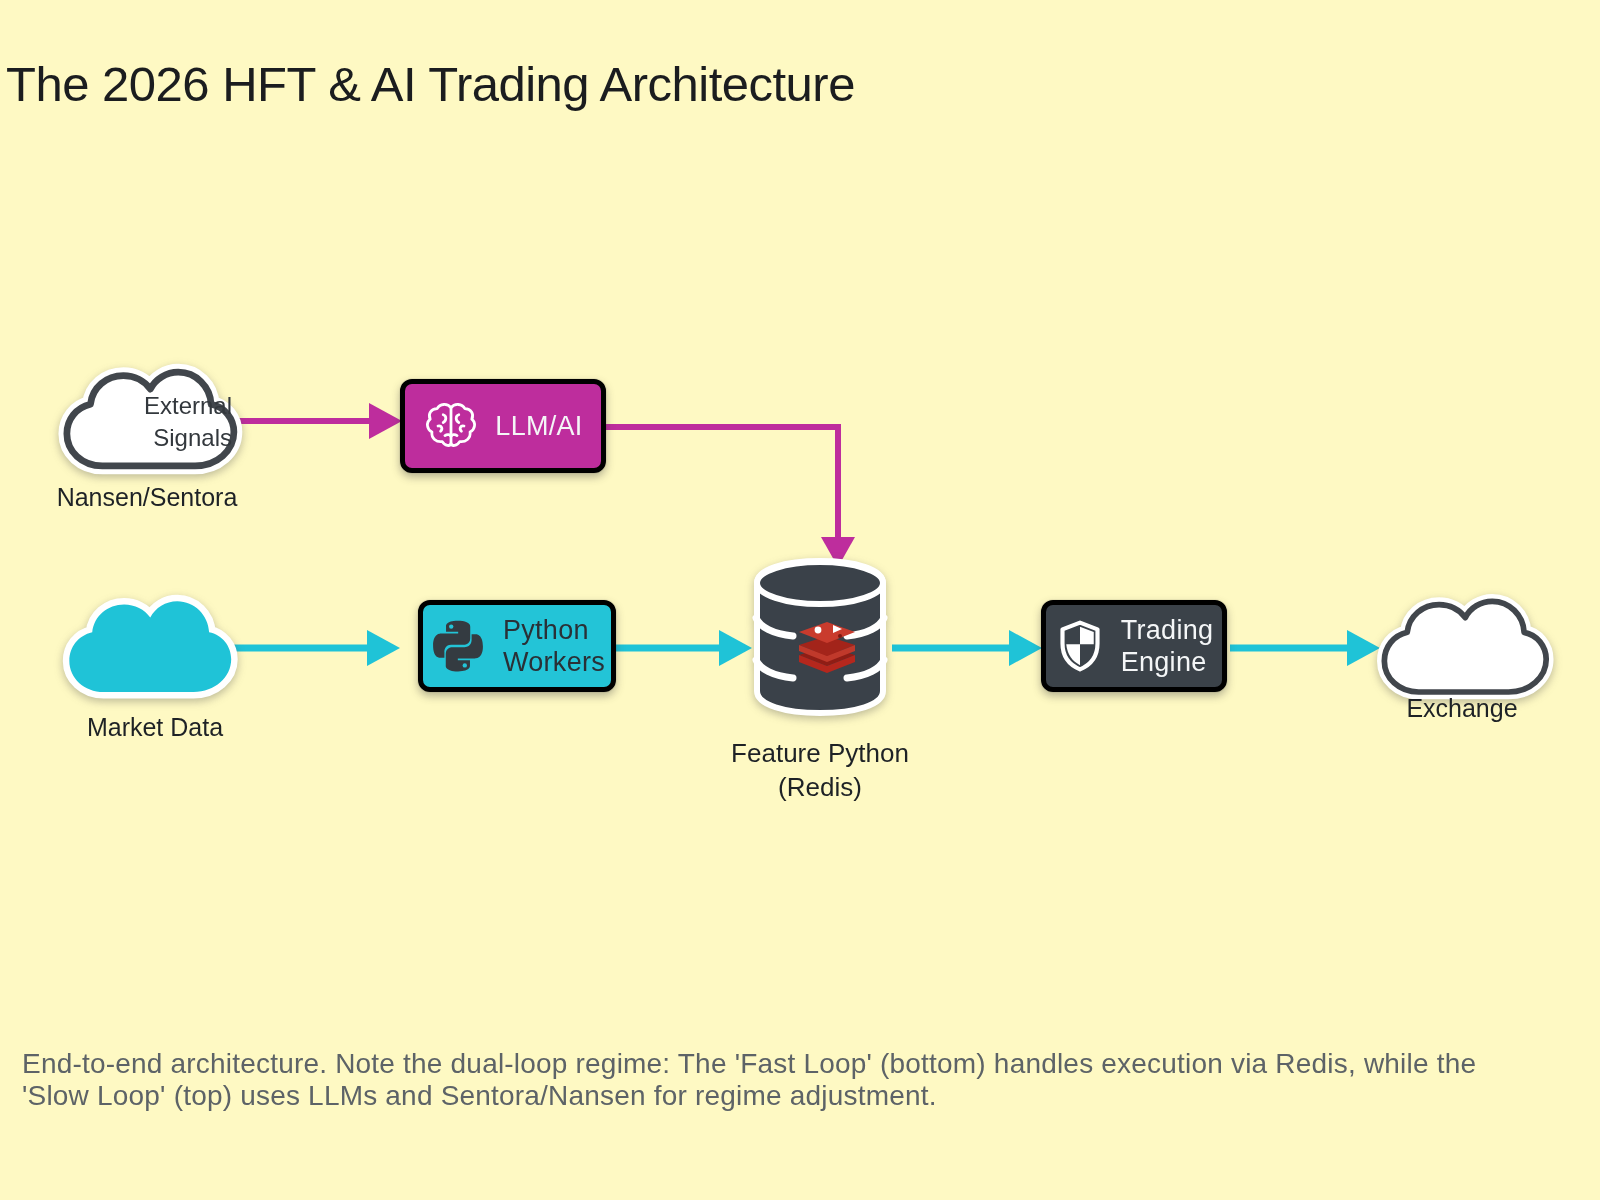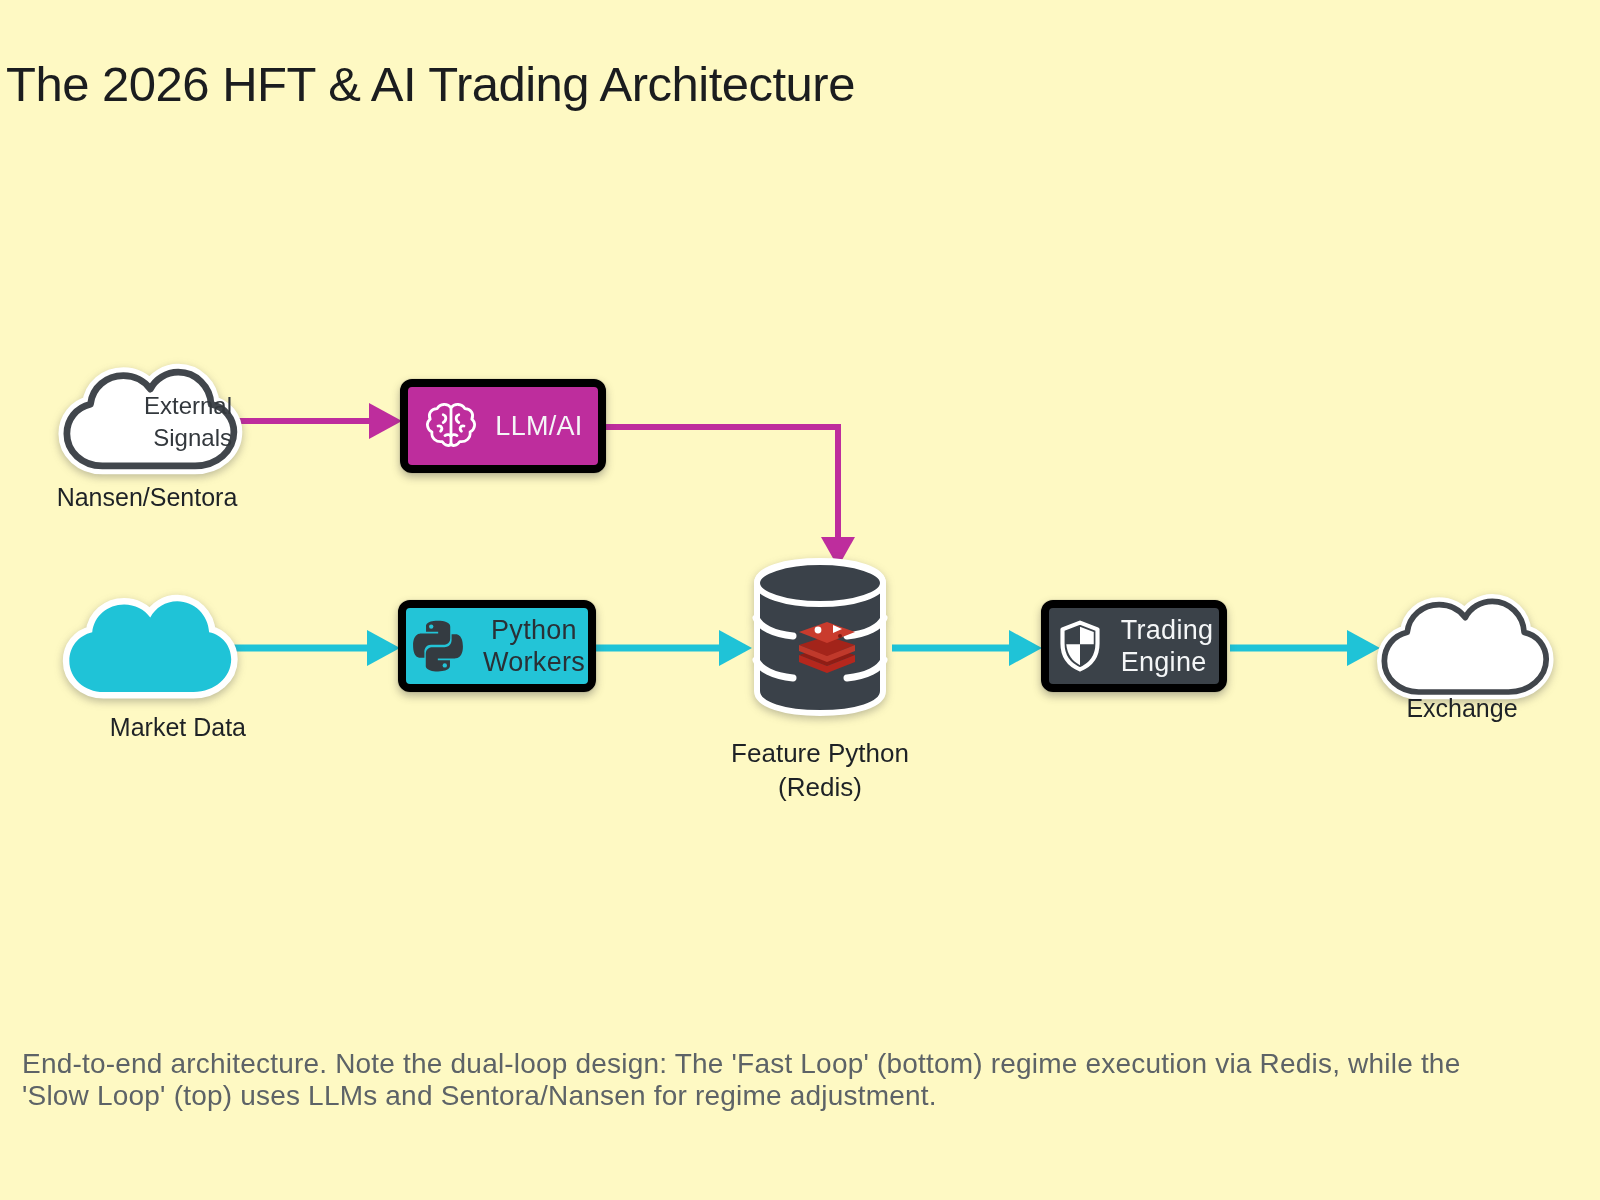--- a/index.html
+++ b/index.html
@@ -10,21 +10,21 @@
   .title{
     position:absolute;left:6px;top:56px;font-size:49px;font-weight:500;
     color:#1b1d1f;letter-spacing:-0.5px;white-space:nowrap;
   }
   
   #connectors{position:absolute;left:0;top:0;z-index:1;}
   
   .shape{position:absolute;z-index:2;filter:drop-shadow(0 3px 4px rgba(70,70,70,0.35));}
   
   .node-box{
-    position:absolute;z-index:2;border:8px solid #000000;border-radius:12px;
+    position:absolute;z-index:2;border:5px solid #000000;border-radius:12px;
     box-shadow:0 4px 9px rgba(60,60,60,0.38),0 0 0 1px rgba(0,0,0,0.05);
     display:flex;align-items:center;justify-content:center;gap:16px;box-sizing:border-box;
   }
   .box-magenta{background:#be2d9d;}
   .box-cyan{background:#23c4d7;}
   .box-dark{background:#3b4249;}
   .box-label{font-size:27px;letter-spacing:0.3px;line-height:1.2;}
   .box-label.white{color:#f4f6f7;}
   .box-label.dark{color:#2a3036;}
   
@@ -92,23 +92,23 @@
         <path d="M39,41 C36,39 33,40 32,42"></path>
       </g>
     </svg>
     <span class="box-label white">LLM/AI</span>
   </div>
 
   <svg class="shape" style="left:53px;top:583px;" width="188" height="133" viewBox="0 0 230 160">
     <path d="M172,132 H62 C38,132 20,115 20,94 C20,77 31,63 48,59 C50,39 67,25 87,25 C100,25 112,31 119,41 C125,29 138,21 152,21 C173,21 190,38 191,59 C207,62 218,76 218,92 C218,114 198,132 172,132 Z" fill="none" stroke="#ffffff" stroke-width="16" stroke-linejoin="round"></path>
     <path d="M172,132 H62 C38,132 20,115 20,94 C20,77 31,63 48,59 C50,39 67,25 87,25 C100,25 112,31 119,41 C125,29 138,21 152,21 C173,21 190,38 191,59 C207,62 218,76 218,92 C218,114 198,132 172,132 Z" fill="#1fc3d7" stroke="none"></path>
   </svg>
-  <div class="node-caption" style="left:24px;top:711px;width:222px;text-align:right;">Market Data</div>
+  <div class="node-caption" style="left:44px;top:711px;width:222px;">Market Data</div>
 
-  <div class="node-box box-cyan" style="left:398px;top:600px;width:198px;height:92px;text-align:center;">
+  <div class="node-box box-cyan" style="left:418px;top:600px;width:198px;height:92px;">
     <svg width="58" height="58" viewBox="0 0 64 64">
       <path fill="#343b41" d="M31.9,4c-14,0-13.1,6.1-13.1,6.1v6.3h13.4v1.9H13.5c0,0-9-1-9,13.1s7.8,13.6,7.8,13.6h4.7v-6.5 c0,0-0.3-7.8,7.7-7.8h13.3c0,0,7.5,0.1,7.5-7.2V10.6C45.5,10.6,46.6,4,31.9,4z"></path>
       <path fill="#343b41" d="M32.1,60c14,0,13.1-6.1,13.1-6.1v-6.3H31.8v-1.9h18.7c0,0,9,1,9-13.1s-7.8-13.6-7.8-13.6h-4.7v6.5 c0,0,0.3,7.8-7.7,7.8H26c0,0-7.5-0.1-7.5,7.2v12.9C18.5,53.4,17.4,60,32.1,60z"></path>
       <circle cx="24.5" cy="10.6" r="2.4" fill="#23c4d7"></circle>
       <circle cx="39.5" cy="53.4" r="2.4" fill="#23c4d7"></circle>
     </svg>
     <span class="box-label dark">
       <div>Python</div>
       <div>Workers</div>
     </span>
@@ -151,16 +151,16 @@
       <div>Engine</div>
     </span>
   </div>
 
   <svg class="shape" style="left:1368px;top:583px;" width="188" height="133" viewBox="0 0 230 160">
     <path d="M172,132 H62 C38,132 20,115 20,94 C20,77 31,63 48,59 C50,39 67,25 87,25 C100,25 112,31 119,41 C125,29 138,21 152,21 C173,21 190,38 191,59 C207,62 218,76 218,92 C218,114 198,132 172,132 Z" fill="none" stroke="#ffffff" stroke-width="18" stroke-linejoin="round"></path>
     <path d="M172,132 H62 C38,132 20,115 20,94 C20,77 31,63 48,59 C50,39 67,25 87,25 C100,25 112,31 119,41 C125,29 138,21 152,21 C173,21 190,38 191,59 C207,62 218,76 218,92 C218,114 198,132 172,132 Z" fill="#ffffff" stroke="#41464c" stroke-width="7" stroke-linejoin="round"></path>
   </svg>
   <div class="node-caption" style="left:1351px;top:676px;width:222px;margin-top:16px;">Exchange</div>
 
-  <div class="footer-text" style="top:1048px;">End-to-end architecture. Note the dual-loop design: The 'Fast Loop' (bottom) regime execution via Redis, while the</div>
+  <div class="footer-text" style="top:1048px;">End-to-end architecture. Note the dual-loop regime: The 'Fast Loop' (bottom) handles execution via Redis, while the</div>
   <div class="footer-text" style="top:1080px;">'Slow Loop' (top) uses LLMs and Sentora/Nansen for regime adjustment.</div>
 
 </div>
 
 </body></html>

